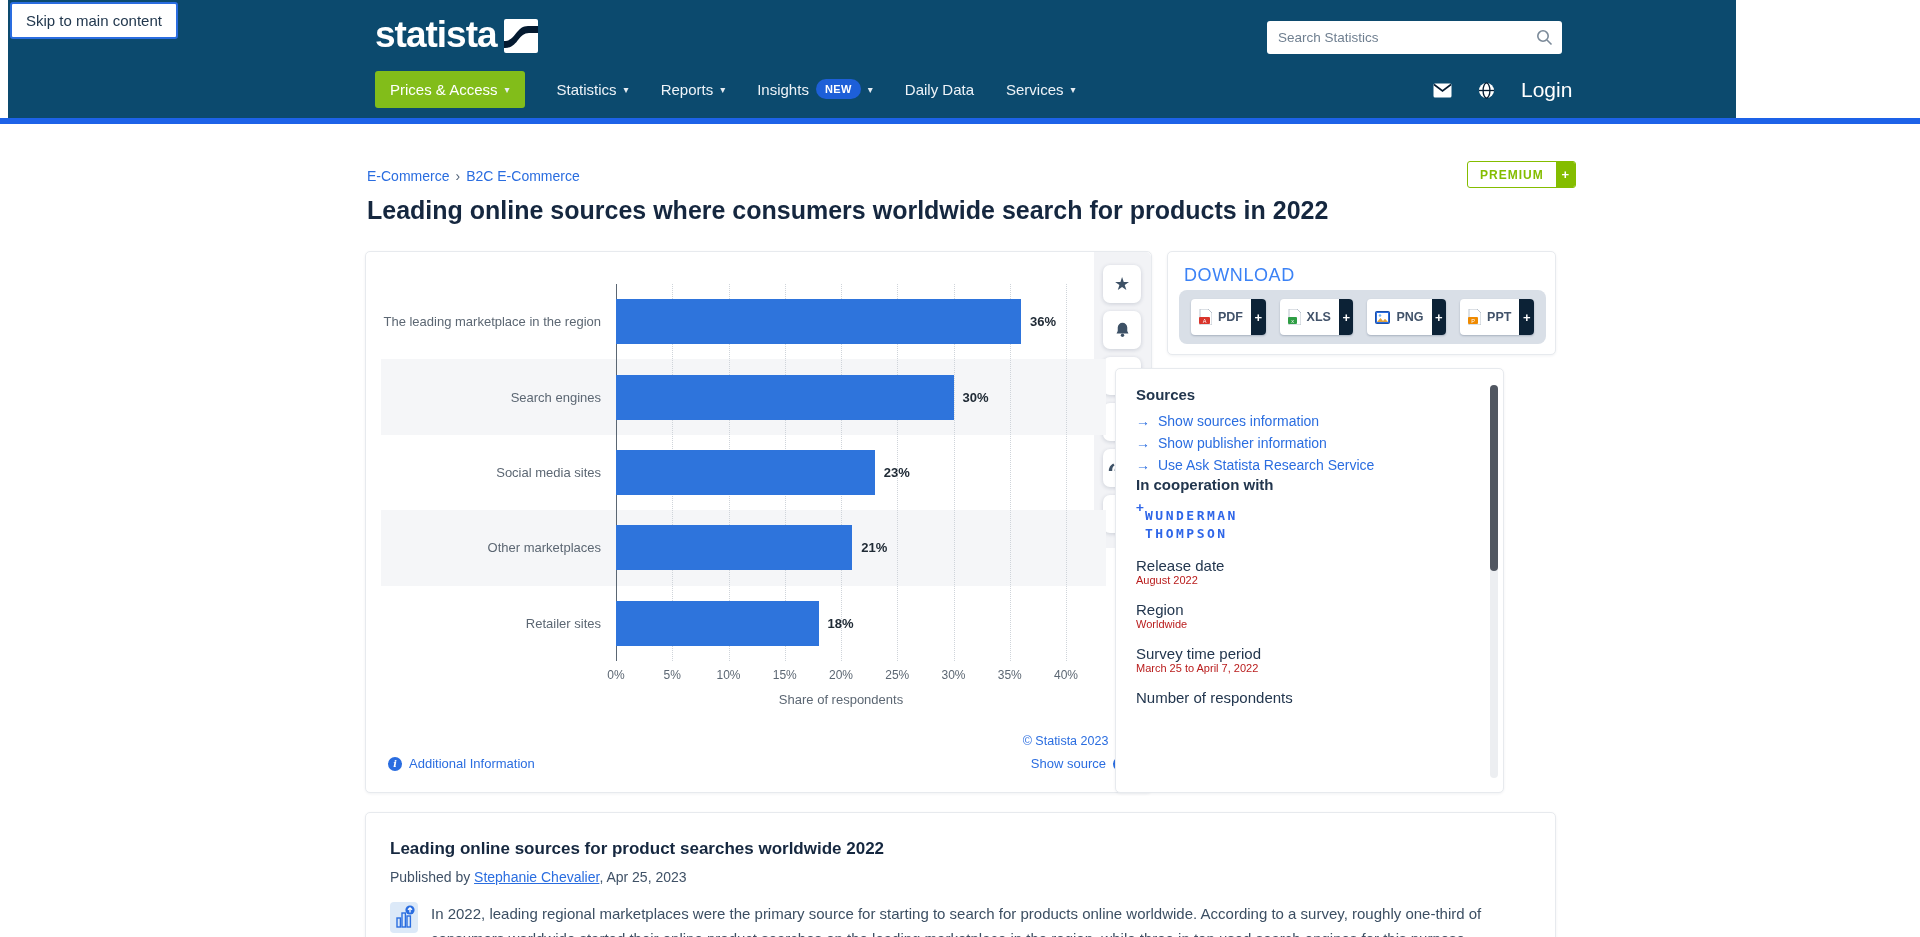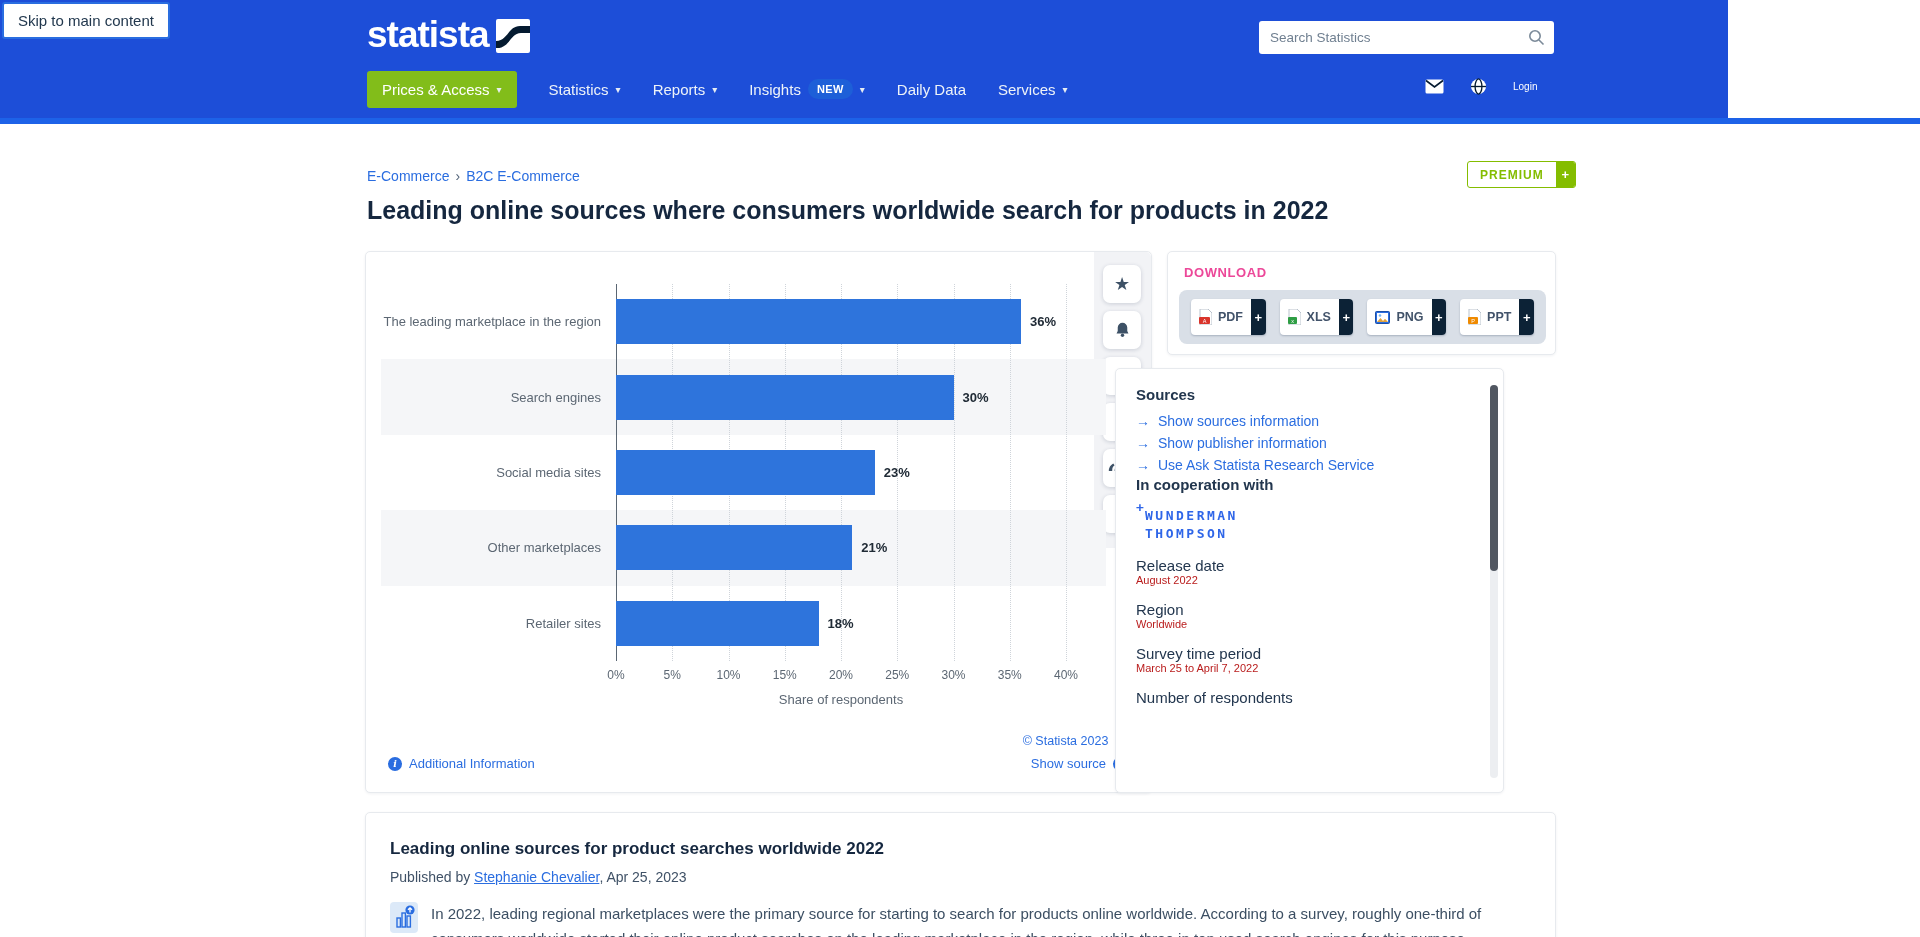--- a/index.html
+++ b/index.html
@@ -1,42 +1,42 @@
 <!DOCTYPE html>
 <html><head>
 <meta charset="utf-8">
 <style>
   * { margin:0; padding:0; box-sizing:border-box; }
   html,body { width:1920px; height:937px; overflow:hidden; background:#fff;
     font-family:"Liberation Sans", sans-serif; }
   .page { position:relative; width:1920px; height:937px; background:#fff; }
 
   
-  .header { position:absolute; top:0; left:0; width:1728px; height:118px; background:#1d4ed8; }
+  .header { position:absolute; top:0; left:8px; width:1728px; height:118px; background:#0c4a6e; }
   .header-accent { position:absolute; top:118px; left:0; width:1920px; height:6px; background:#1d62e8; }
   .skip-btn { position:absolute; top:2px; left:2px; background:#fff; border:2px solid #2a6de0;
     border-radius:3px; padding:8px 14px; font-size:15px; color:#22384e; }
   .logo { position:absolute; top:16px; left:367px; display:flex; align-items:flex-end; gap:7px; }
   .logo-text { color:#fff; font-size:37px; font-weight:700; letter-spacing:-1px; line-height:1; }
   .logo-mark { width:34px; height:34px; }
   .mainnav { position:absolute; top:68px; left:367px; display:flex; align-items:center; gap:32px; height:42px; }
   .nav-item { color:#eef3f8; font-size:15px; display:flex; align-items:center; gap:7px; cursor:pointer; }
   .nav-item.green { background:#82bd1a; color:#fff; border-radius:3px; padding:10px 15px; }
   .caret { font-size:10px; color:#e7edf3; }
   .new-badge { background:#1d5fd8; color:#fff; font-size:11px; font-weight:700; border-radius:11px;
     padding:4px 9px; letter-spacing:.4px; }
   .search-box { position:absolute; top:21px; left:1259px; width:295px; height:33px; background:#fff;
     border-radius:3px; display:flex; align-items:center; }
   .search-box input { flex:1; border:none; outline:none; font-size:13.5px; color:#33465a;
     padding:0 8px 0 11px; font-family:"Liberation Sans", sans-serif; background:transparent; }
   .search-box input::placeholder { color:#6f7f90; }
   .search-ic { margin-right:9px; }
   .util { position:absolute; top:78px; left:1425px; display:flex; align-items:center; gap:26px; }
   .util .ic { color:#fff; }
-  .login { color:#fff; font-size:10px; cursor:pointer; }
+  .login { color:#fff; font-size:21px; cursor:pointer; }
 
   
   .breadcrumb { position:absolute; top:168px; left:367px; font-size:14px; color:#2a6de0; }
   .breadcrumb a { color:#2a6de0; text-decoration:none; cursor:pointer; }
   .crumb-sep { color:#53647a; margin:0 6px; }
   .premium { position:absolute; top:161px; left:1467px; height:27px; display:flex; align-items:stretch;
     border:1px solid #84bd00; border-radius:3px; background:#fff; overflow:hidden;text-align:right; }
   .premium-label { color:#84bd00; font-size:12px; font-weight:700; letter-spacing:1px;
     display:flex; align-items:center; padding:0 12px; }
   .premium-plus { background:#84bd00; color:#fff; width:19px; display:flex; align-items:center;
@@ -76,22 +76,22 @@
   .copyright { position:absolute; right:24px; top:481px; display:flex; align-items:center; gap:7px;
     color:#2a6de0; font-size:12.5px; cursor:pointer; }
   .flag { font-size:13px; color:#2a6de0; }
   .show-source { position:absolute; right:24px; top:504px; display:flex; align-items:flex-end; gap:7px;
     color:#2a6de0; font-size:13px; cursor:pointer; }
   .info-ic { width:14px; height:14px; border-radius:50%; background:#2a6de0; color:#fff; font-size:9.5px;
     font-weight:700; display:inline-flex; align-items:center; justify-content:center;
     font-family:"DejaVu Serif", serif; font-style:italic; }
 
   
-  .dl-heading { position:absolute; top:13px; left:16px; font-size:13px; font-weight:700;
-    letter-spacing:.6px; color:#ec4899; }
+  .dl-heading { position:absolute; top:13px; left:16px; font-size:18px; font-weight:400;
+    letter-spacing:.6px; color:#3b82f6; }
   .dl-tray { position:absolute; top:38px; left:11px; width:367px; height:54px; background:#d9dfe7;
     border-radius:8px; display:flex; align-items:center; padding:0 12px; gap:14px; }
   .dl-btn { height:36px; display:flex; align-items:stretch; background:#fff; border-radius:4px;
     box-shadow:0 1px 2px rgba(20,40,70,.25); overflow:hidden; cursor:pointer; }
   .dl-btn-main { display:flex; align-items:center; gap:6px; padding:0 8px; }
   .dl-btn-label { font-size:12.5px; font-weight:700; color:#42536a; }
   .dl-btn-plus { width:16px; background:#0c2236; color:#fff; display:flex; align-items:center;
     justify-content:center; font-size:13px; font-weight:700; }
 
   

